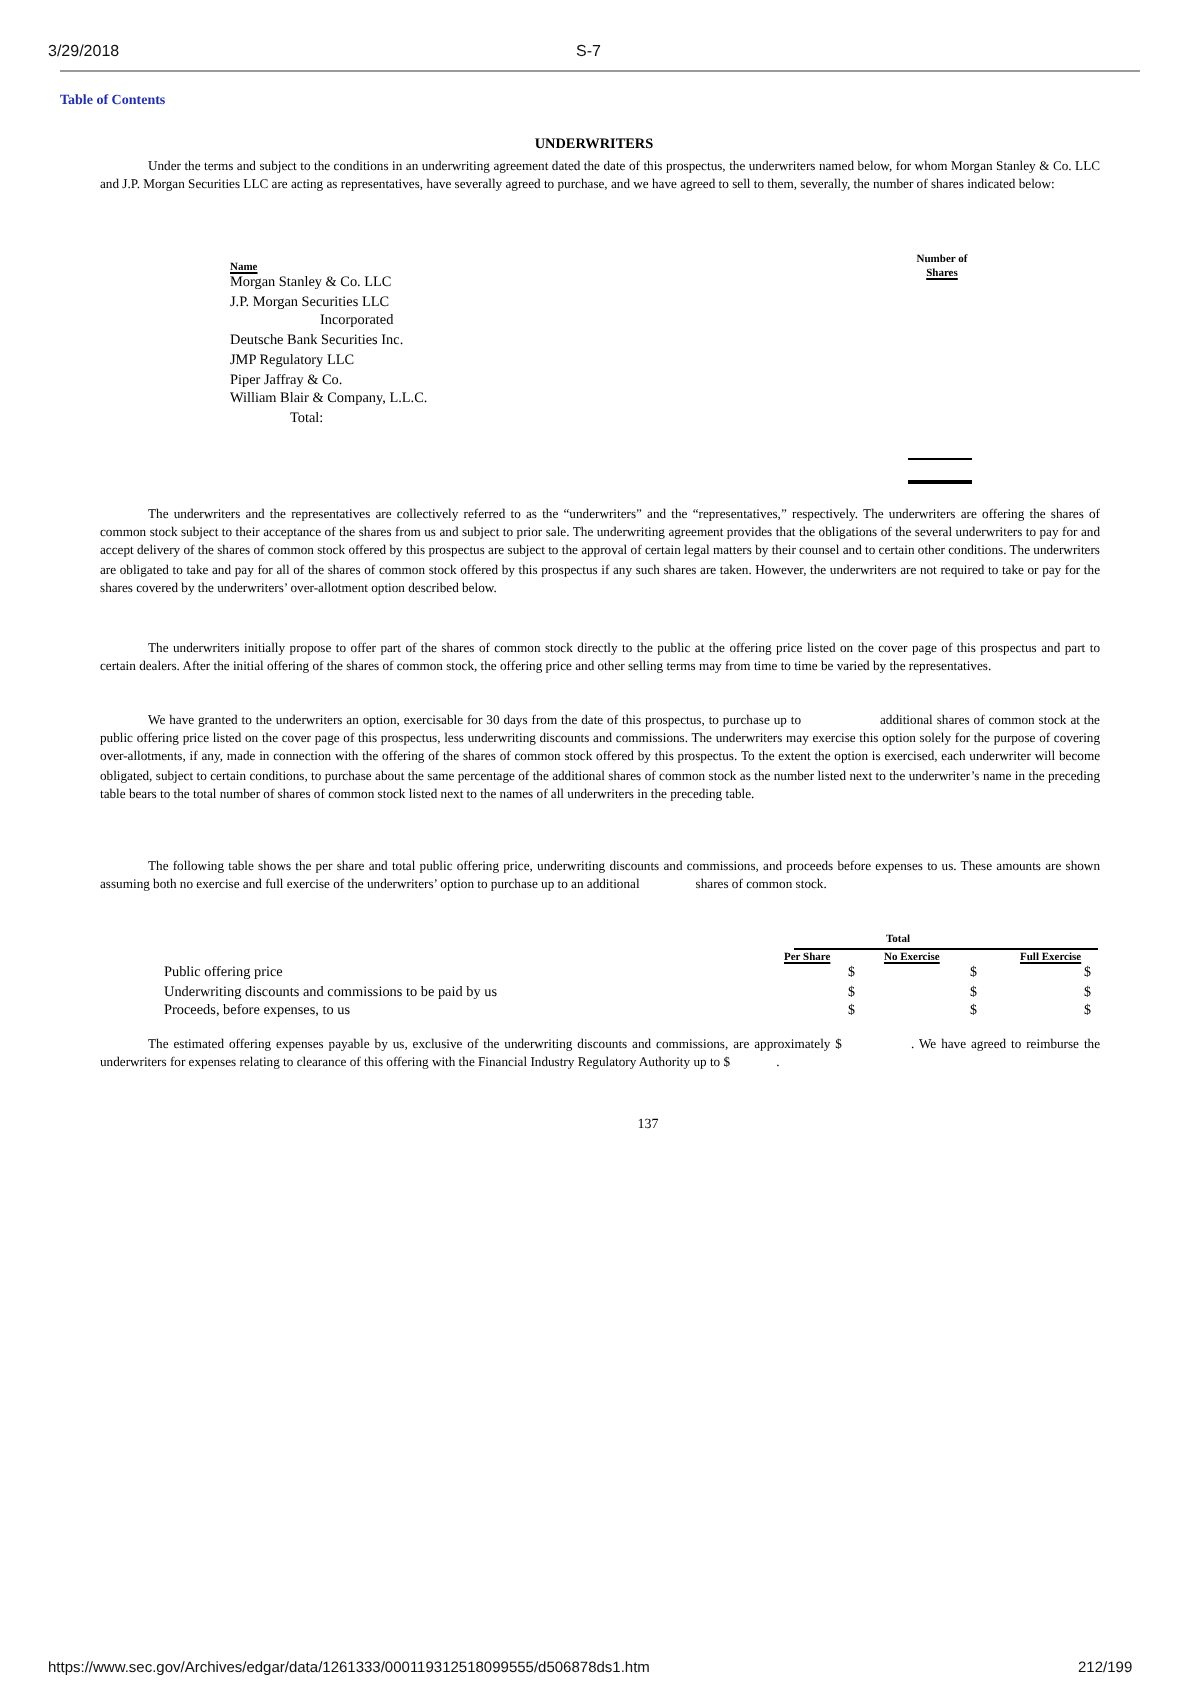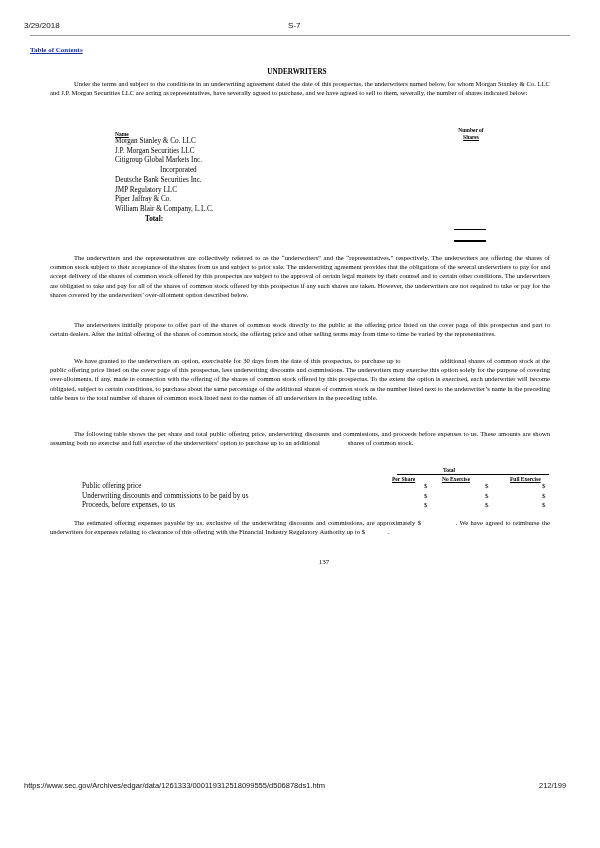--- a/index.html
+++ b/index.html
@@ -1,44 +1,44 @@
 <!DOCTYPE html>
 <html><head>
 <meta charset="utf-8">
 <style>
   html, body { margin:0; padding:0; background:#ffffff; }
   body { width:600px; height:848px; position:relative; overflow:hidden; font-family:"Liberation Serif", serif; color:#000; }
   .hdr { position:absolute; top:21px; font-family:"Liberation Sans", sans-serif; font-size:8px; color:#111; }
   .hdr-date { left:24px; }
   .hdr-title { left:288px; }
   .hdr-rule { position:absolute; top:35px; left:30px; width:540px; height:1px; background:#9a9a9a; }
-  .toc { position:absolute; top:46px; left:30px; font-size:7px; font-weight:bold; color:#1f2fa8; text-decoration:underline; cursor:pointer; }
+  .toc { position:absolute; top:46px; left:30px; font-size:7px; font-weight:bold; color:#1f2fa8; cursor:pointer; }
   .sec-title { position:absolute; top:68px; left:0; width:594px; text-align:center; font-size:7.2px; font-weight:bold; }
   .para { position:absolute; left:50px; width:500px; font-size:6.6px; line-height:9.2px; text-align:justify; text-indent:24px; }
   .tbl { position:absolute; font-size:7px; }
   .u-names { left:115px; top:131px; width:380px; }
   .u-names .hd-name { font-size:5.5px; font-weight:bold; text-decoration:underline; line-height:6px; }
   .u-names .row { line-height:9.7px; font-size:7.2px; white-space:nowrap; }
   .u-names .row.indent { padding-left:45px; }
-  .u-names .row.total { padding-left:30px;font-weight:bold; }
+  .u-names .row.total { padding-left:30px; }
   .shares-hd { position:absolute; left:450px; top:127px; width:42px; text-align:center; font-size:5.5px; font-weight:bold; line-height:6.5px; }
   .shares-hd .u { text-decoration:underline; }
   .rule-single { position:absolute; left:454px; top:229px; width:32px; height:1px; background:#000; }
   .rule-double { position:absolute; left:454px; top:240px; width:32px; height:2px; background:#000; }
   .off { position:absolute; left:50px; top:472px; width:510px; font-size:7px; }
   .off .row { position:relative; height:9.5px; line-height:9.5px;margin-left:32px; }
   .off .lbl { position:absolute; left:0; white-space:nowrap; font-size:7.2px; }
   .off .c1 { position:absolute; left:342px; }
   .off .c2 { position:absolute; left:403px; }
   .off .c3 { position:absolute; left:460px; }
   .off-total { position:absolute; left:403px; top:467px; width:92px; text-align:center; font-size:5.5px; font-weight:bold; }
   .off-total-rule { position:absolute; left:397px; top:474px; width:152px; height:1px; background:#000; }
   .off-hd { position:absolute; top:476px; font-size:5.5px; font-weight:bold; text-decoration:underline; white-space:nowrap; }
   .pageno { position:absolute; top:558px; left:0; width:600px; text-align:center; font-size:7px;margin-left:24px; }
-  .ftr { position:absolute; top:781px; font-family:"Liberation Sans", sans-serif; font-size:7.5px; color:#111; }
+  .ftr { position:absolute; top:829px; font-family:"Liberation Sans", sans-serif; font-size:7.5px; color:#111; }
   .ftr-url { left:24px; }
   .ftr-page { left:539px; }
 </style>
 </head>
 <body>
 
 <div class="hdr hdr-date">3/29/2018</div>
 <div class="hdr hdr-title">S-7</div>
 <div class="hdr-rule"></div>
 
@@ -50,21 +50,20 @@
 
 <div class="shares-hd">
   <div>Number of</div>
   <div class="u">Shares</div>
 </div>
 
 <div class="tbl u-names">
   <div class="hd-name">Name</div>
   <div class="row">Morgan Stanley &amp; Co. LLC</div>
   <div class="row">J.P. Morgan Securities LLC</div>
-  <div class="row">Citigroup Global Markets Inc.</div>
   <div class="row indent">Incorporated</div>
   <div class="row">Deutsche Bank Securities Inc.</div>
   <div class="row">JMP Regulatory LLC</div>
   <div class="row">Piper Jaffray &amp; Co.</div>
   <div class="row">William Blair &amp; Company, L.L.C.</div>
   <div class="row total">Total:</div>
 </div>
 <div class="rule-single"></div>
 <div class="rule-double"></div>
 

